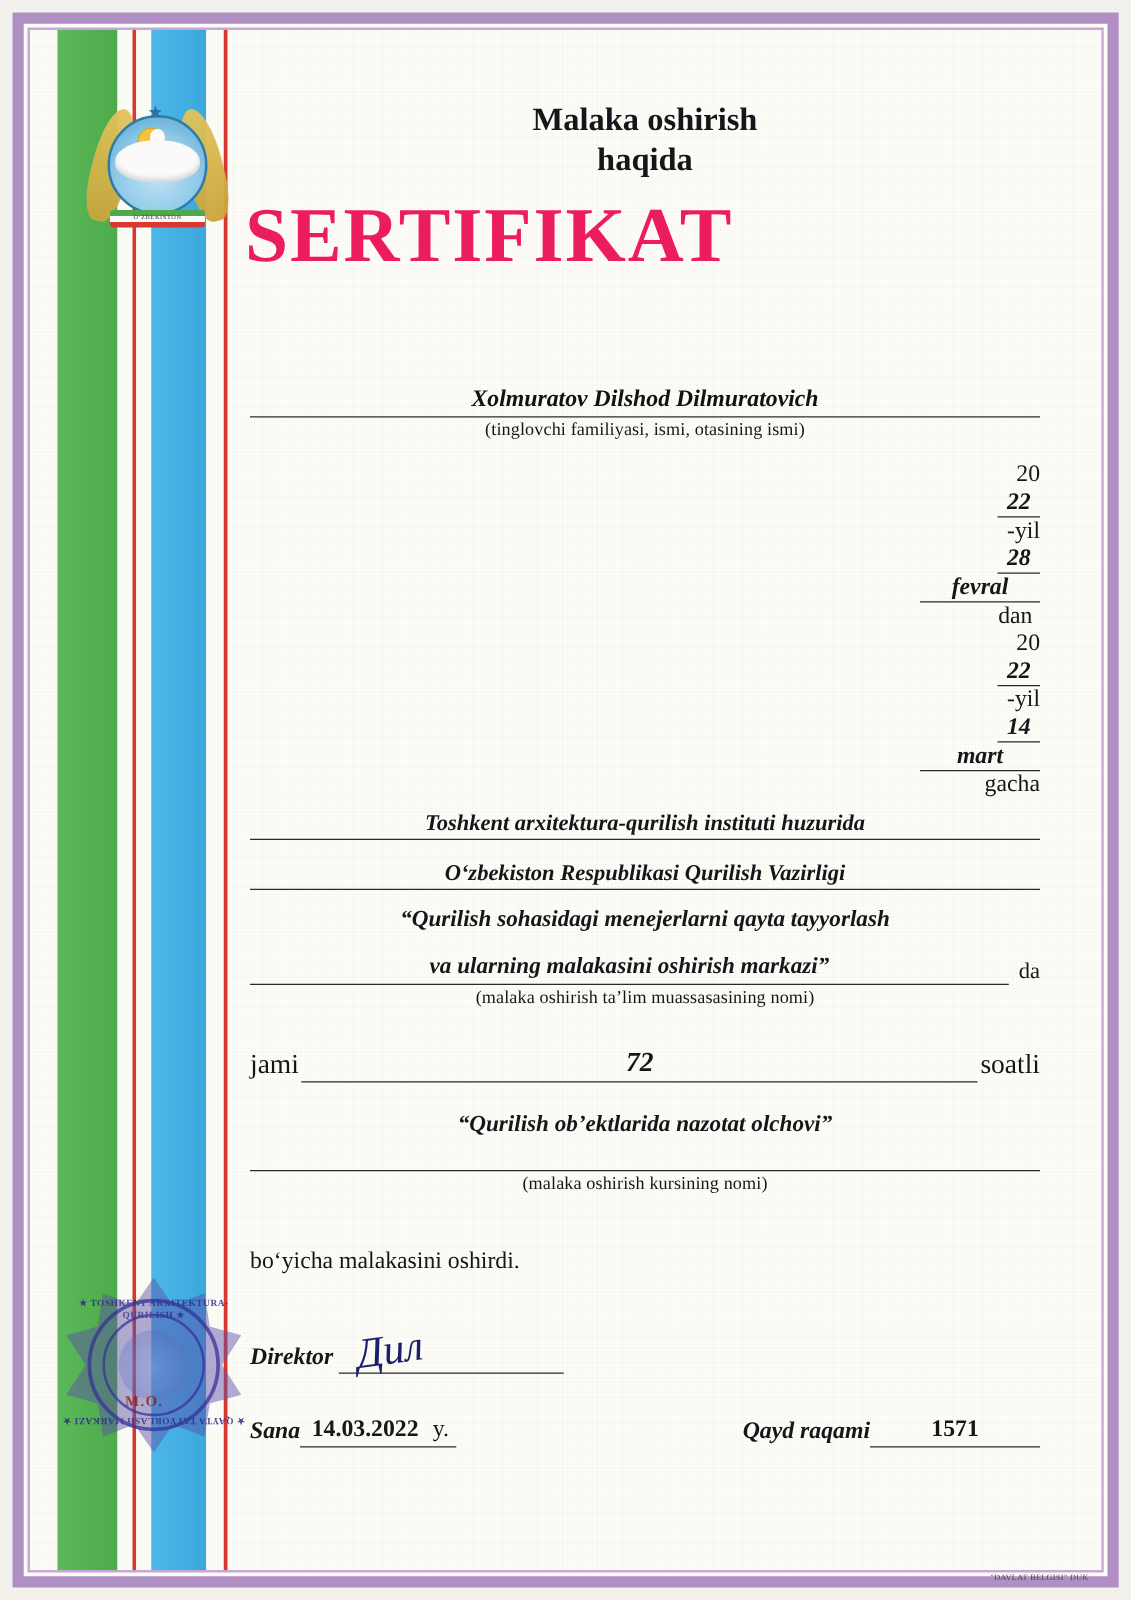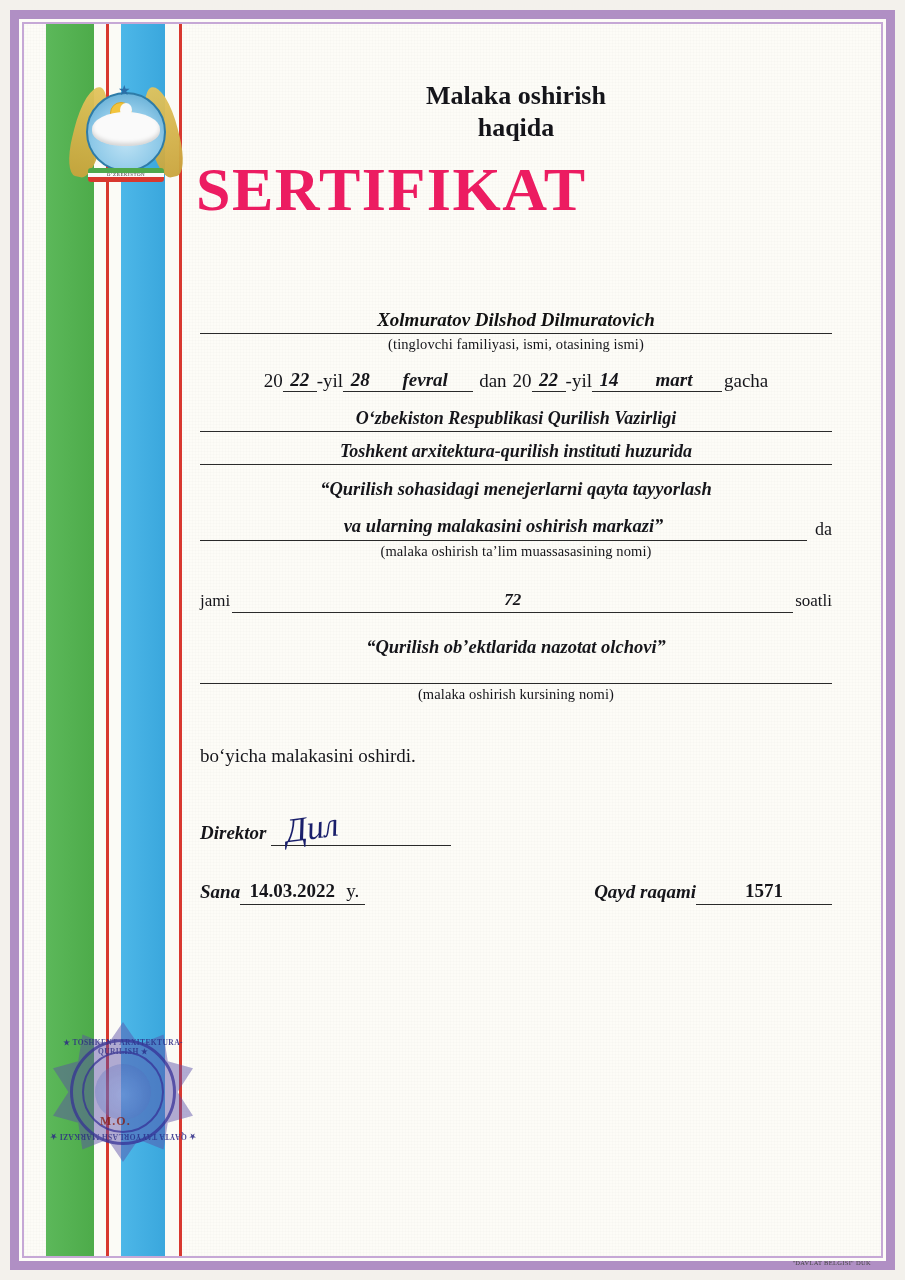--- a/index.html
+++ b/index.html
@@ -221,20 +221,21 @@
     margin-top: 2px;
     letter-spacing: .1px;
   }
   .dates {
     display: flex;
     align-items: flex-end;
     justify-content: center;
     margin-top: 16px;
     font-size: 19px;
     white-space: nowrap;
+    flex-direction: column;
   }
   .blank {
     display: inline-block;
     border-bottom: 1.2px solid #2a2a2a;
     text-align: center;
     font-style: italic;
     font-weight: bold;
     vertical-align: baseline;
   }
   .w-sm { width: 34px; }
@@ -273,21 +274,21 @@
   }
   .inst-row .tail {
     font-size: 18px;
     margin-left: 8px;
     padding-bottom: 1px;
   }
   .hours-row {
     display: flex;
     align-items: flex-end;
     margin-top: 30px;
-    font-size: 17px;
+    font-size: 22px;
   }
   .hours-row .lbl { padding-bottom: 2px; }
   .hours-row .fill {
     flex: 1;
     margin: 0 2px;
     text-align: center;
     font-style: italic;
     font-weight: bold;
     border-bottom: 1.2px solid #2a2a2a;
     padding-bottom: 2px;
@@ -499,22 +500,22 @@
         <span class="blank w-md">fevral</span>
         <span style="padding:0 6px;">dan</span>
         <span>20</span>
         <span class="blank w-sm">22</span>
         <span>-yil</span>
         <span class="blank w-sm">14</span>
         <span class="blank w-md">mart</span>
         <span style="padding-left:2px;">gacha</span>
       </div>
 
+      <div class="org-line second">Toshkent  arxitektura-qurilish  instituti  huzurida</div>
       <div class="org-line first">O‘zbekiston  Respublikasi  Qurilish  Vazirligi</div>
-      <div class="org-line second">Toshkent  arxitektura-qurilish  instituti  huzurida</div>
 
       <div class="quote-line">“Qurilish sohasidagi menejerlarni qayta tayyorlash</div>
       <div class="inst-row">
         <div class="fill">va ularning malakasini oshirish markazi”</div>
         <div class="tail">da</div>
       </div>
       <div class="caption">(malaka oshirish ta’lim muassasasining nomi)</div>
 
       <div class="hours-row">
         <div class="lbl">jami</div>

